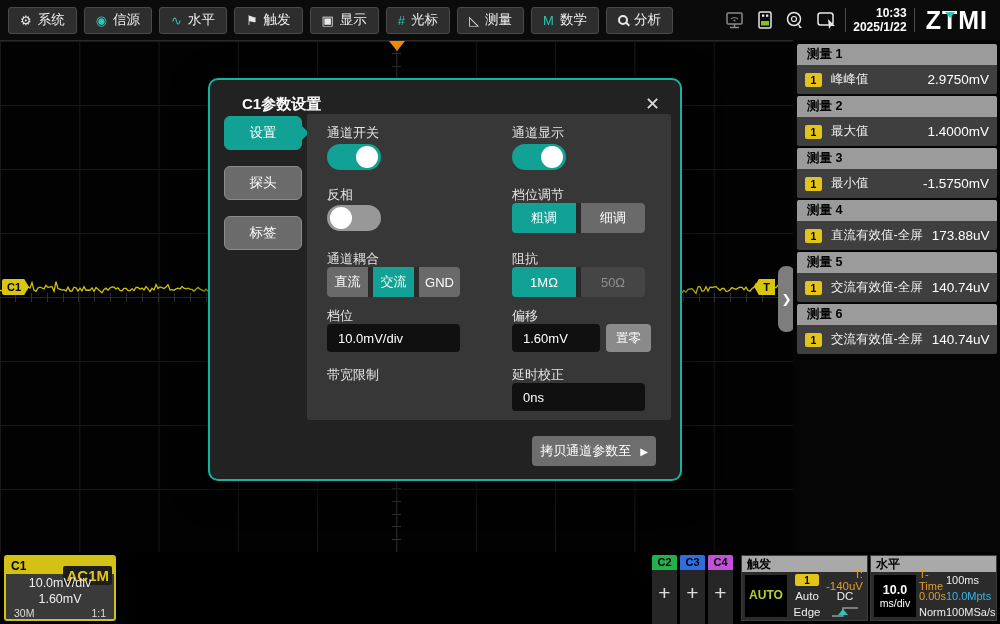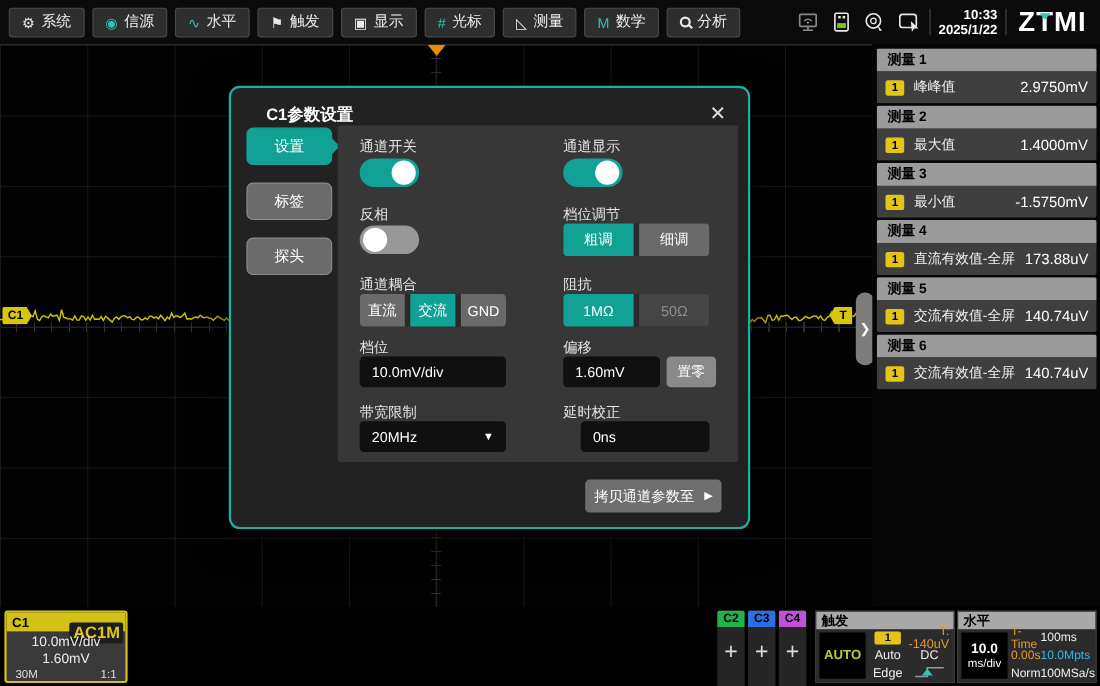--- a/index.html
+++ b/index.html
@@ -267,22 +267,22 @@
       </div>
     </aside>
   </div>
 
   <div class="dialog">
     <div class="dlg-title">C1参数设置</div>
     <div class="dlg-close">✕</div>
 
     <div class="tabs">
       <div class="tab sel">设置</div>
+      <div class="tab">探头</div>
       <div class="tab">标签</div>
-      <div class="tab">探头</div>
     </div>
 
     <div class="dlg-content">
       <div class="flabel col1" style="top:10px">通道开关</div>
       <div class="flabel col2" style="top:10px">通道显示</div>
       <div class="toggle on" style="left:20px;top:30px">
           <span class="knob"></span>
         </div>
       <div class="toggle on" style="left:205px;top:30px">
           <span class="knob"></span>
@@ -311,25 +311,21 @@
       </div>
 
       <div class="flabel col1" style="top:193px">档位</div>
       <div class="flabel col2" style="top:193px">偏移</div>
       <div class="field" style="left:20px;top:210px;width:133px">10.0mV/div</div>
       <div class="field" style="left:205px;top:210px;width:88px">1.60mV</div>
       <div class="zero-btn" style="left:299px;top:210px">置零</div>
 
       <div class="flabel col1" style="top:252px">带宽限制</div>
       <div class="flabel col2" style="top:252px">延时校正</div>
-      <div class="field dropdown" style="left:20px;top:269px;width:133px">
-        <span>20MHz</span>
-        <span class="dd-arrow">▼</span>
-      </div>
-      <div class="field" style="left:221px;top:269px;width:117px">0ns</div>
+      <div class="field" style="left:205px;top:269px;width:133px">0ns</div>
     </div>
 
     <div class="copy-btn">
       <span>拷贝通道参数至</span>
       <span class="copy-arrow">▶</span>
     </div>
   </div>
 
   <footer class="bottombar">
     <div class="c1-box">

